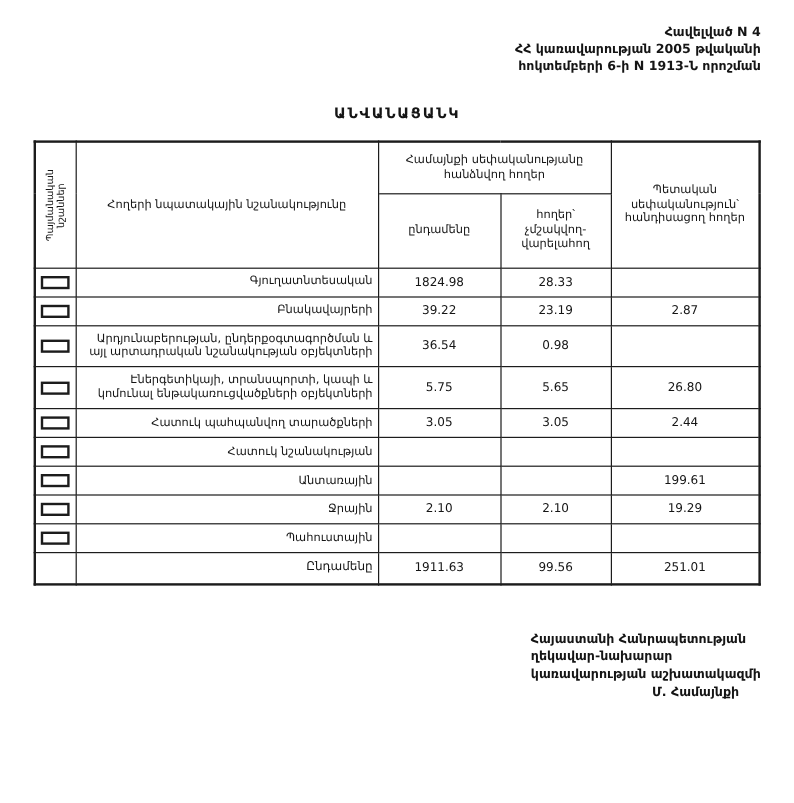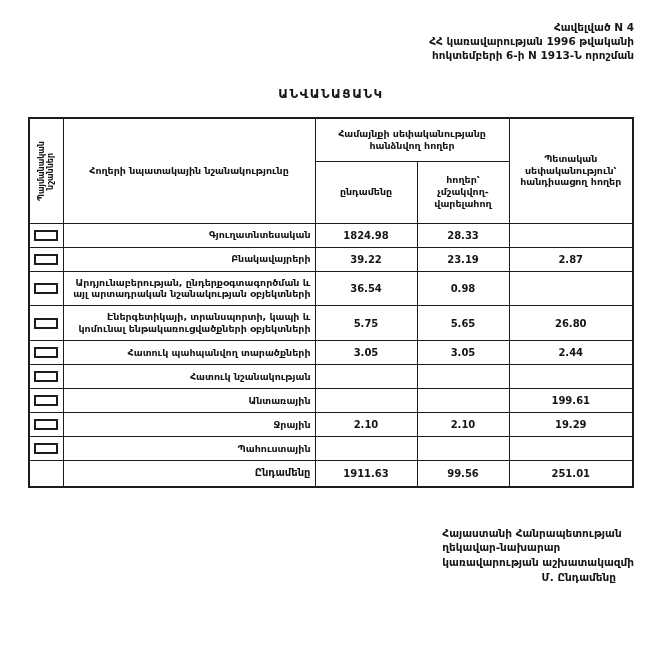--- a/index.html
+++ b/index.html
@@ -39,21 +39,21 @@
 
   table.land-table {
     border-collapse: collapse;
     table-layout: fixed;
     width: 604px;
     margin-top: 16px;
     border: 2px solid #1c1c1c;
   }
   .land-table th, .land-table td {
     border: 1px solid #1c1c1c;
-    font-weight: bold;
+    font-weight: normal;
     vertical-align: middle;
     padding: 3px 4px;
     margin-top: 32px;
   }
   .land-table th {
     font-size: 9.5px;
     text-align: center;
     line-height: 1.25;
   }
   .col-sym   { width: 34px; }
@@ -107,21 +107,21 @@
   }
   .footer .sig { padding-right: 18px; }
 </style>
 </head>
 <body>
 
 <div class="page">
 
   <div class="top-ref">
     <div>Հավելված N 4</div>
-    <div>ՀՀ կառավարության 1996 թվականի</div>
+    <div>ՀՀ կառավարության 2005 թվականի</div>
     <div>հոկտեմբերի 6-ի N 1913-Ն որոշման</div>
   </div>
 
   <div class="doc-title">ԱՆՎԱՆԱՑԱՆԿ</div>
 
 
   <table class="land-table">
     <colgroup>
       <col class="col-sym">
         <col class="col-name">
@@ -234,16 +234,16 @@
       </tr>
     </tbody>
   </table>
 
   <div class="footer">
     <div>
       <div>Հայաստանի Հանրապետության</div>
       <div>ղեկավար-նախարար</div>
       <div>կառավարության աշխատակազմի</div>
     </div>
-    <div class="sig">Մ. Ընդամենը</div>
+    <div class="sig">Մ. Համայնքի</div>
   </div>
 
 </div>
 
 </body></html>

